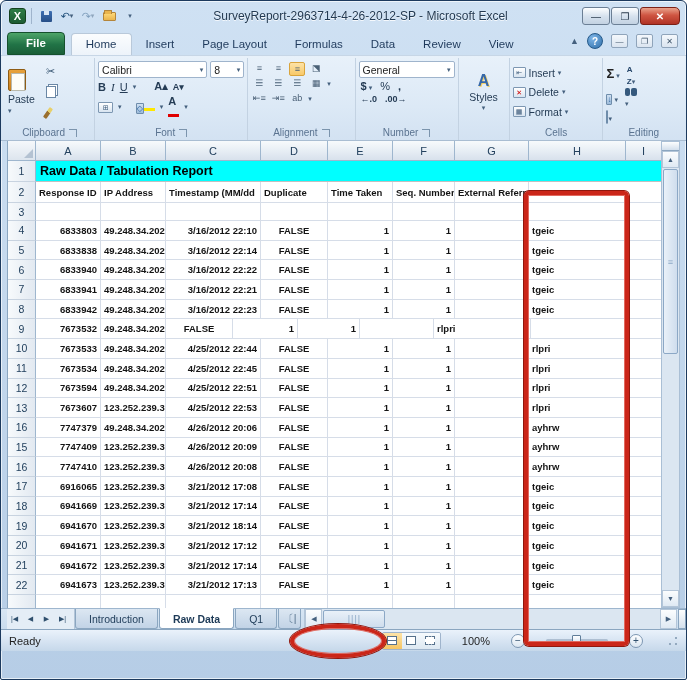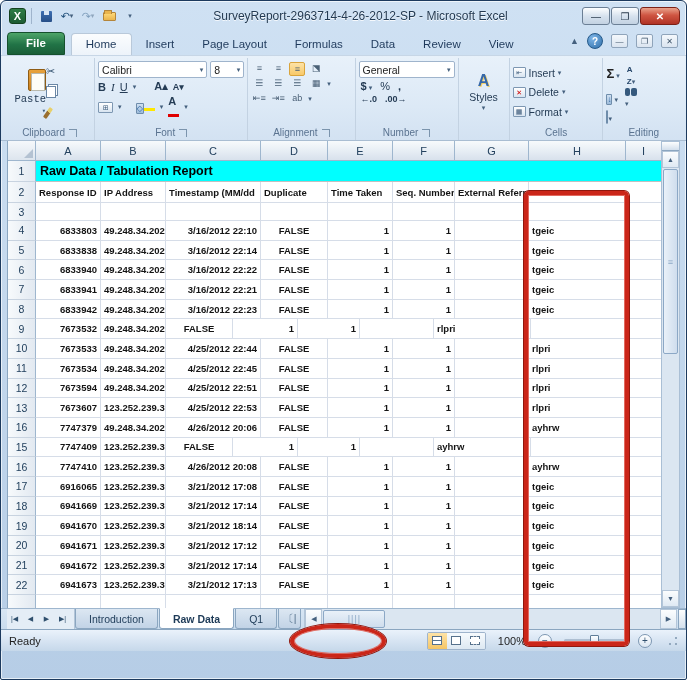--- a/index.html
+++ b/index.html
@@ -47,22 +47,22 @@
     display:flex;align-items:center;justify-content:center;color:#3c5268;background:linear-gradient(#f4f8fc,#dbe5f0);}
   
   .ribbon{height:86px;display:flex;background:linear-gradient(#e8f1fa,#dce9f6 60%,#d3e2f2);
     border-top:1px solid #c7d6e6;border-bottom:1px solid #a9bdd2;padding:2px 2px 0 4px;}
   .rgroup{display:flex;flex-direction:column;border-right:1px solid #c3d2e2;padding:1px 3px 0;position:relative;}
   .rgroup-body{flex:1;display:flex;}
   .rgroup-label{height:15px;font-size:10px;color:#5a7390;text-align:center;display:flex;
     align-items:center;justify-content:center;gap:4px;}
   .dlg{width:8px;height:8px;border-left:1px solid #7b94ad;border-bottom:1px solid #7b94ad;position:relative;transform:rotate(180deg);}
   .caret{font-size:7px;color:#44607e;}
-  .paste-big{width:38px;display:flex;flex-direction:column;align-items:flex-end;justify-content:center;
-    font-size:10.5px;color:#253c55;gap:2px;font-family:Liberation Mono, monospace;}
+  .paste-big{width:38px;display:flex;flex-direction:column;align-items:flex-start;justify-content:center;
+    font-size:10.5px;color:#253c55;gap:2px;}
   .clipboard-ic{width:18px;height:22px;background:linear-gradient(#e8a33d,#c97f1d);border-radius:2px;position:relative;border:1px solid #8f5c14;}
   .clipboard-ic:before{content:"";position:absolute;left:2px;top:3px;width:12px;height:16px;background:#fdfdf8;border:1px solid #b9b9ad;}
   .mini-col{display:flex;flex-direction:column;justify-content:space-around;padding:2px 0;}
   .ficon{font-size:11px;color:#3c5a76;}
   .copy-ic{width:10px;height:12px;border:1px solid #6a87a5;background:#fff;position:relative;box-shadow:2px -2px 0 -1px #fff,2px -2px 0 0 #6a87a5;}
   .brush-ic{width:4px;height:12px;background:linear-gradient(#e8d06a 40%,#9a6f2f 40%);transform:rotate(35deg);border-radius:1px;}
   .font-rows{display:flex;flex-direction:column;gap:2px;padding-top:2px;}
   .selbox{background:#fff;border:1px solid #9fb4cc;border-radius:2px;font-size:10.5px;color:#222;
     display:flex;align-items:center;justify-content:space-between;padding:0 3px;height:17px;}
   .frow{display:flex;align-items:center;gap:5px;font-size:11px;color:#253c55;}
@@ -140,21 +140,21 @@
   .harrow{width:17px;background:linear-gradient(#fbfdfe,#dfe9f3);border:1px solid #b3c5d8;display:flex;
     align-items:center;justify-content:center;font-size:7px;color:#44607e;}
   .htrack{flex:1;background:#dbe6f1;display:flex;align-items:stretch;padding:1px;}
   .hthumb{width:62px;background:linear-gradient(#e9f1f9,#cfdded);border:1px solid #8ca8c6;border-radius:2px;
     display:flex;align-items:center;justify-content:center;}
   .hgrip{color:#8ca8c6;font-size:9px;letter-spacing:1px;}
   .tabsplit{width:8px;background:linear-gradient(#fdfefe,#d3dfec);border:1px solid #8ba6c0;margin-left:1px;}
   
   .statusbar{height:22px;display:flex;align-items:center;background:linear-gradient(#eaf2fb,#d4e2f1 60%,#c6d8ea);
     border-top:1px solid #8ba6c0;padding:0 8px;font-size:11px;color:#1e1e1e;}
-  .status-right{margin-left:auto;display:flex;align-items:center;gap:12px;}
+  .status-right{margin-left:auto;display:flex;align-items:center;gap:21px;}
   .viewbtns{display:flex;border:1px solid #9fb4cc;border-radius:2px;overflow:hidden;}
   .viewbtn{width:19px;height:16px;display:flex;align-items:center;justify-content:center;background:linear-gradient(#f6fafd,#dde8f2);}
   .viewbtn.hl{background:linear-gradient(#fde3a7,#f5c564);}
   .vb-ic{width:10px;height:9px;border:1px solid #56718c;background:#fff;}
   .vb-ic.grid{background:linear-gradient(#fff 49%,#56718c 49%,#56718c 55%,#fff 55%),linear-gradient(90deg,#fff 49%,#56718c 49%,#56718c 55%,#fff 55%);}
   .zoomlbl{font-size:11px;color:#1e1e1e;}
   .zbtn{width:14px;height:14px;border-radius:50%;border:1px solid #7d97b2;background:linear-gradient(#fdfeff,#dbe6f1);
     display:flex;align-items:center;justify-content:center;font-size:10px;color:#30506e;line-height:1;}
   .ztrack{width:62px;height:3px;background:#aebfd2;border-radius:2px;position:relative;}
   .ztrack:before{content:"";position:absolute;left:50%;top:-3px;width:1px;height:9px;background:#8ba6c0;}
@@ -563,20 +563,21 @@
           <div class="cell r" style="width:65px">1</div>
           <div class="cell r" style="width:62px">1</div>
           <div class="cell " style="width:74px"></div>
           <div class="cell " style="width:97px">ayhrw</div>
           <div class="cell " style="flex:1;border-right:none"></div>
         </div>
         <div class="grow" style="height:19.7px">
     <div class="rownum" style="width:28px">15</div>
           <div class="cell r" style="width:65px">7747409</div>
           <div class="cell " style="width:65px">123.252.239.3</div>
+          <div class="cell r" style="width:95px">4/26/2012 20:09</div>
           <div class="cell c" style="width:67px">FALSE</div>
           <div class="cell r" style="width:65px">1</div>
           <div class="cell r" style="width:62px">1</div>
           <div class="cell " style="width:74px"></div>
           <div class="cell " style="width:97px">ayhrw</div>
           <div class="cell " style="flex:1;border-right:none"></div>
         </div>
         <div class="grow" style="height:19.7px">
     <div class="rownum" style="width:28px">16</div>
           <div class="cell r" style="width:65px">7747410</div>

